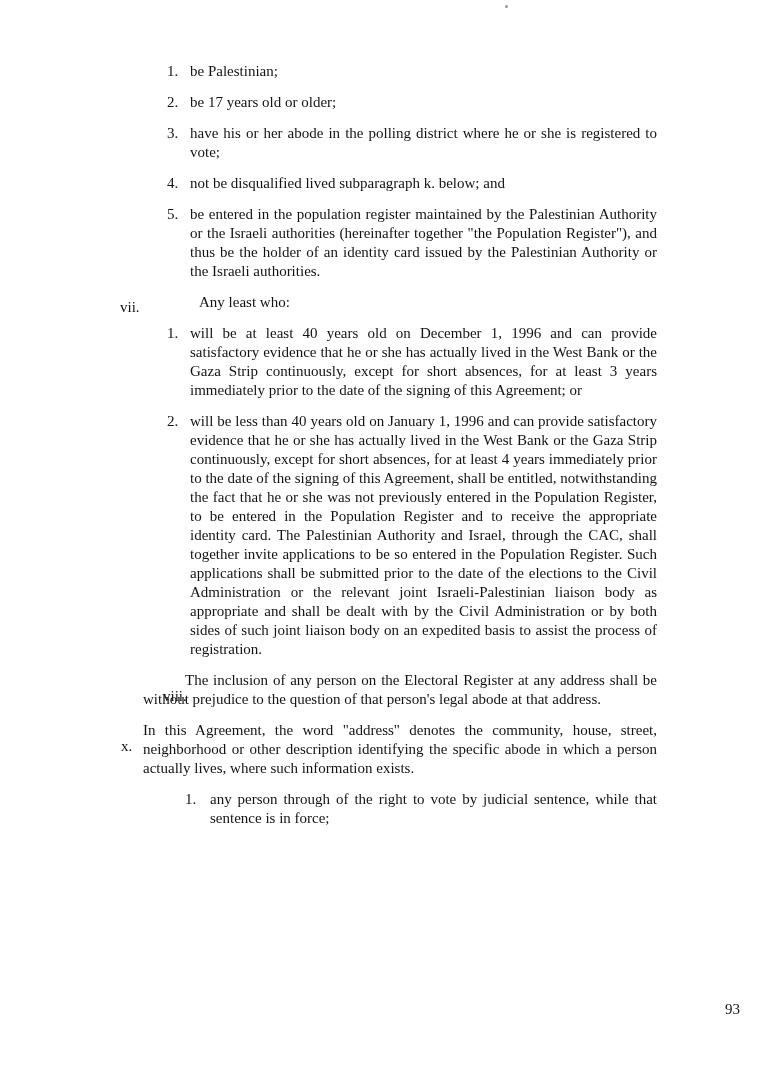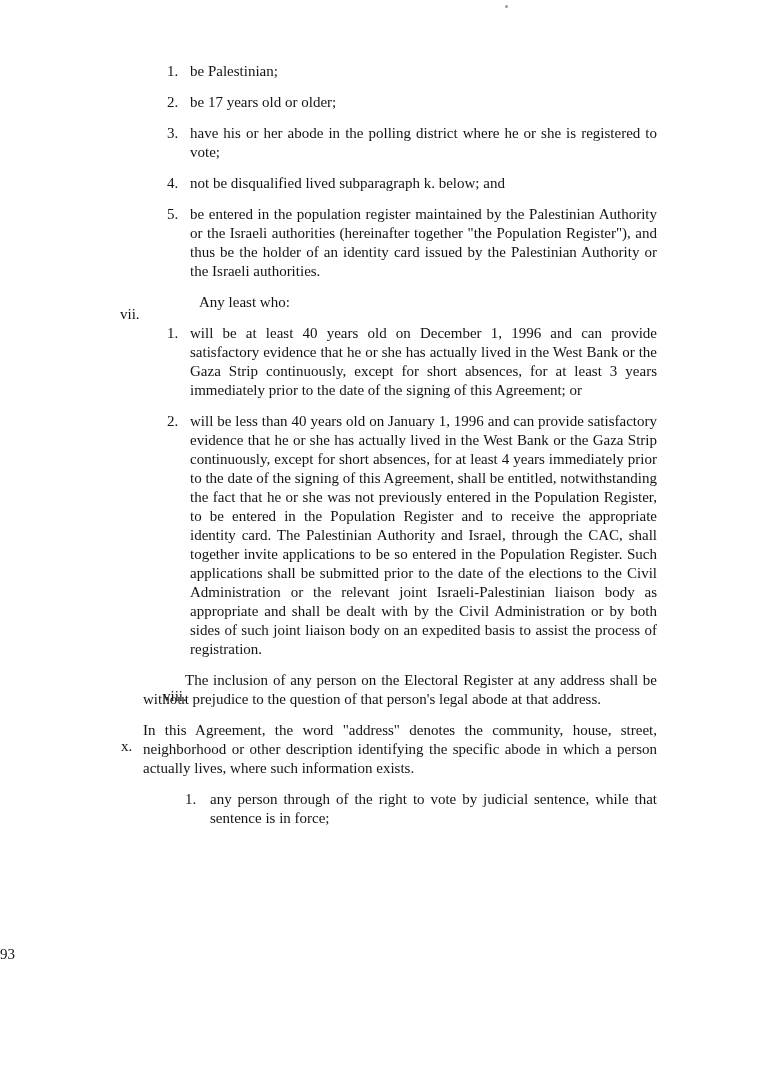--- a/index.html
+++ b/index.html
@@ -47,21 +47,21 @@
     white-space: nowrap;
   }
   
   .head {
     position: relative;
     margin: 0 101px 12px 199px;
   }
   .head > .mk {
     position: absolute;
     left: -79px;
-    top: 12px;
+    top: 5px;
     white-space: nowrap;
   }
   
   .p {
     position: relative;
     margin: 0 101px 12px 143px;
     text-align: justify;
   }
   .p > .mk {
     position: absolute;
@@ -80,23 +80,23 @@
   }
   .li2 > .mk {
     position: absolute;
     left: -25px;
     top: 0;
     white-space: nowrap;
   }
   .page-number {
     position: absolute;
     left: 0;
-    top: 945px;
+    top: 1000px;
     width: 740px;
-    text-align: left;
+    text-align: right;
   }
 </style>
 </head>
 <body>
 
 <div class="page">
 
   <span class="speck"></span>
 
   <div class="content">

